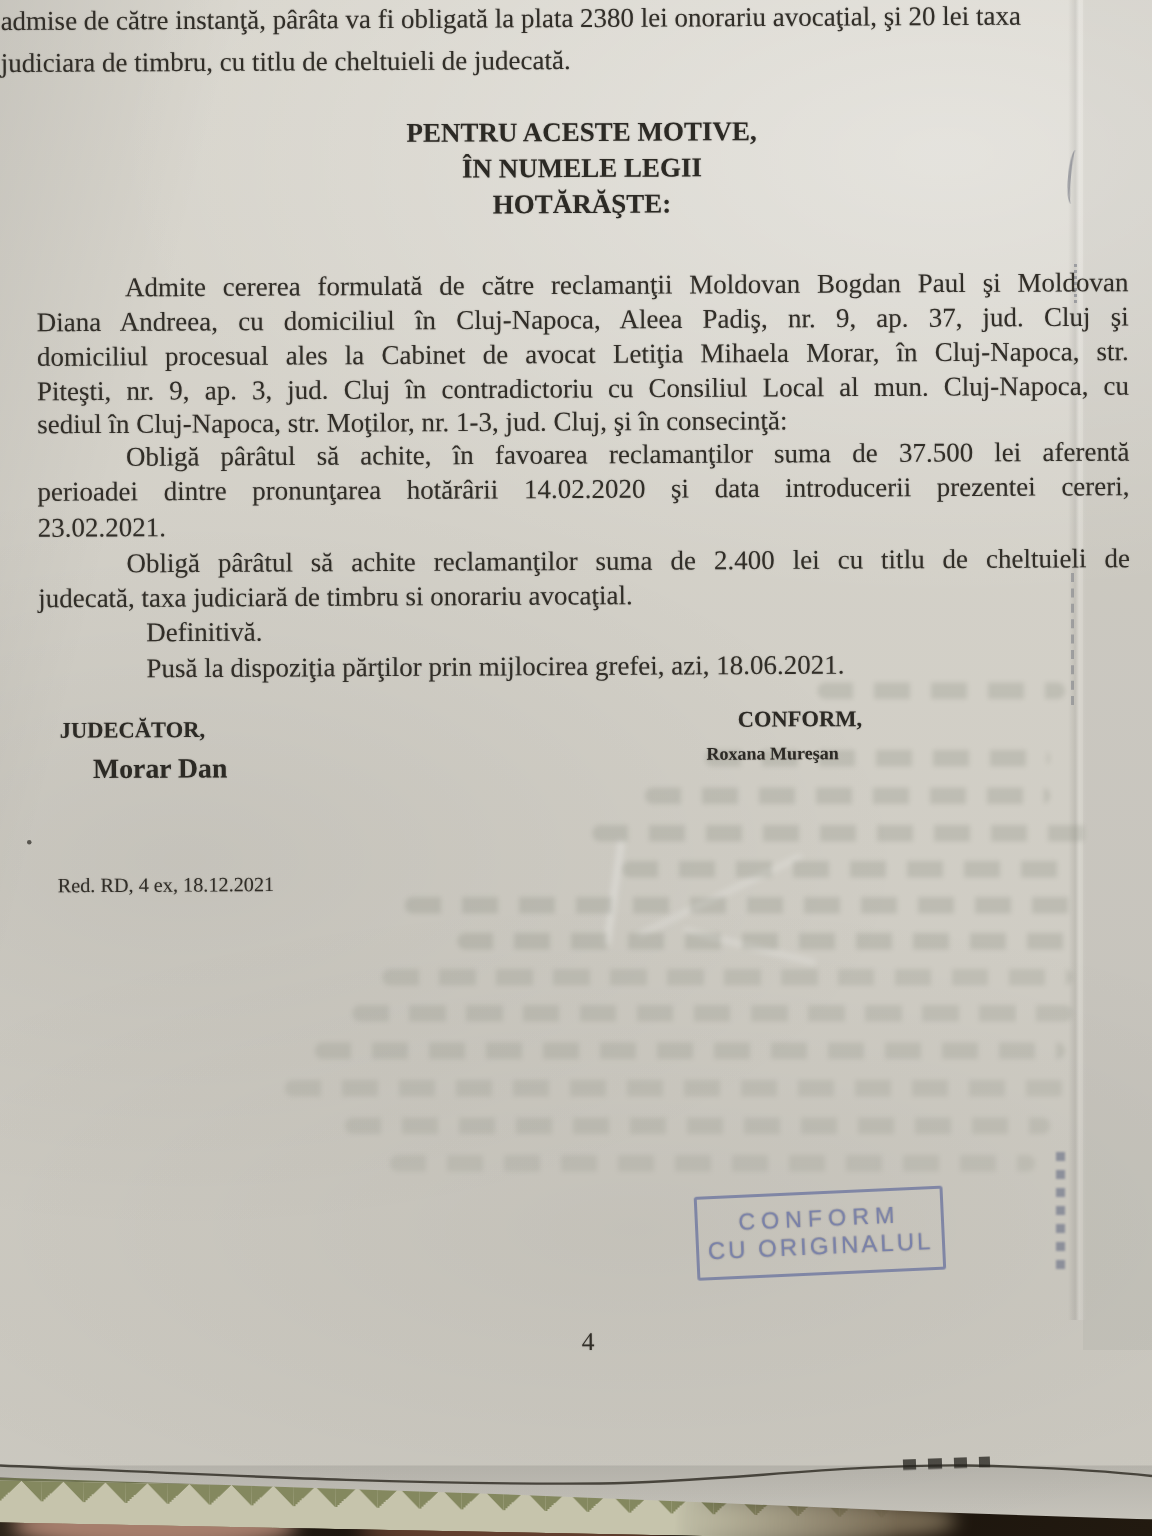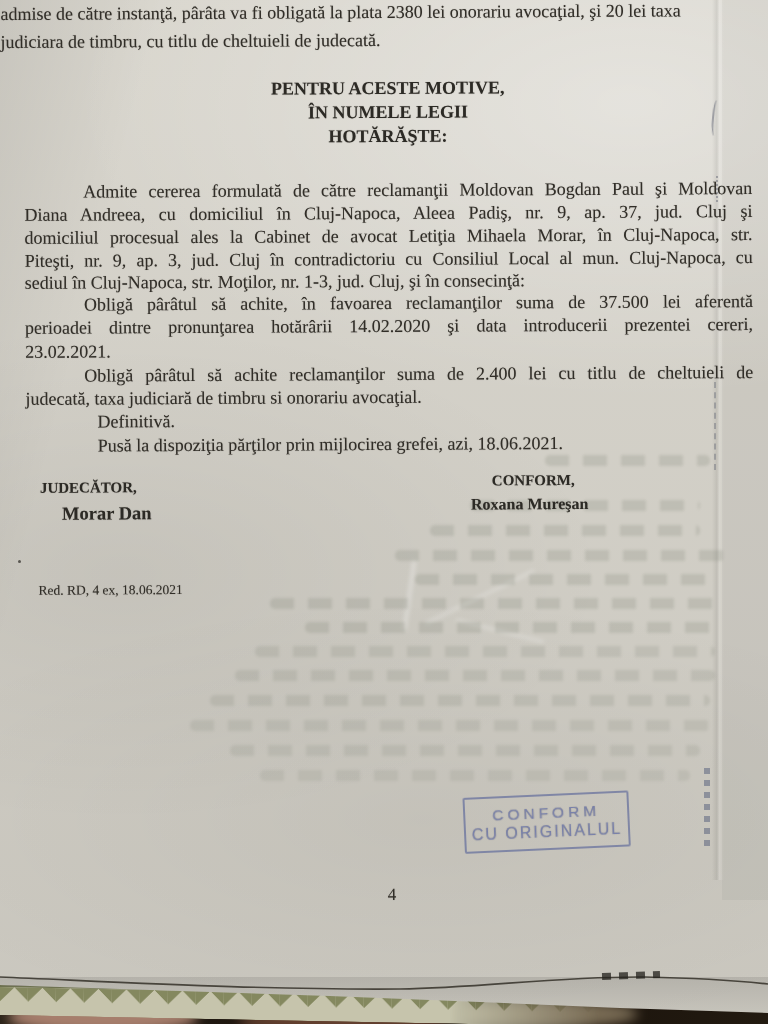--- a/index.html
+++ b/index.html
@@ -136,23 +136,23 @@
 
       <div class="bl j ind" style="top:365px">Obligă pârâtul să achite reclamanţilor suma de 2.400 lei cu titlu de cheltuieli de</div>
       <div class="bl wrap" style="top:388px">judecată, taxa judiciară de timbru si onorariu avocaţial.</div>
 
       <div class="bl" style="top:411px;left:98px">Definitivă.</div>
       <div class="bl" style="top:435px;left:98px">Pusă la dispoziţia părţilor prin mijlocirea grefei, azi, 18.06.2021.</div>
 
       <div class="sig" style="left:40px;top:480px">JUDECĂTOR,</div>
       <div class="sig" style="left:62px;top:504px;font-size:18.5px">Morar Dan</div>
       <div class="sig" style="left:492px;top:475px">CONFORM,</div>
-      <div class="sig" style="left:471px;top:498px;font-size:16px">Roxana Mureşan</div>
+      <div class="sig" style="left:471px;top:498px;font-size:12px">Roxana Mureşan</div>
 
-      <div class="small" style="left:38px;top:583px">Red. RD, 4 ex, 18.06.2021</div>
+      <div class="small" style="left:38px;top:583px">Red. RD, 4 ex, 18.12.2021</div>
 
       <div class="bl ctr" style="top:886px;font-size:17px">4</div>
 
       <div class="stamp">
         <div class="s1">CONFORM</div>
         <div class="s2">CU ORIGINALUL</div>
       </div>
     </div>
 
     <div class="below-fold"></div>

